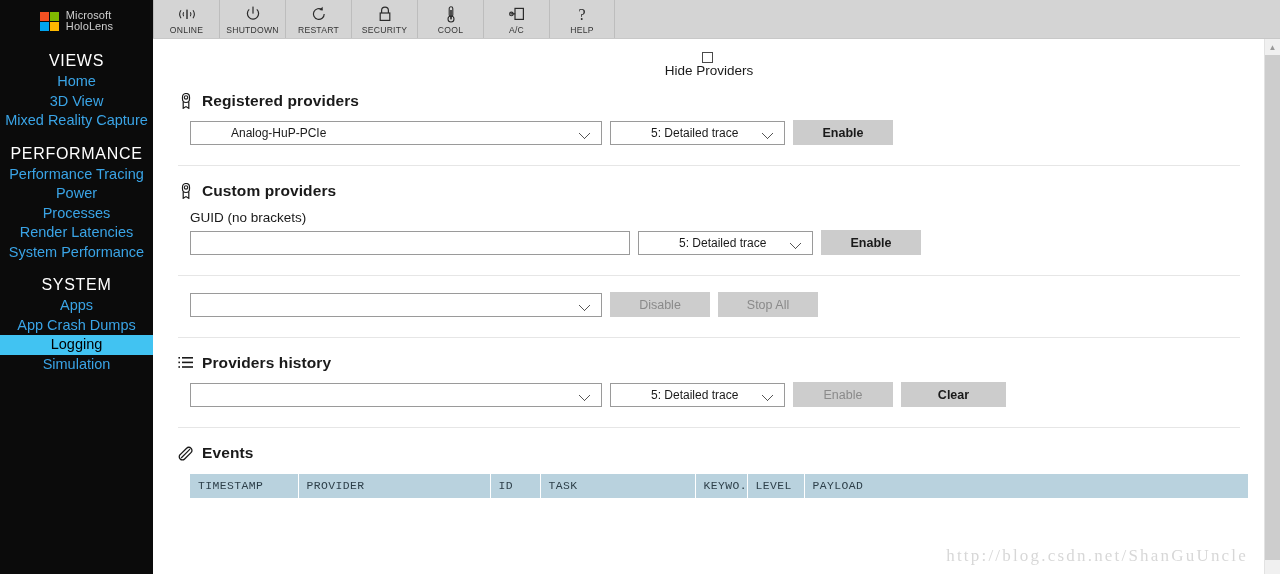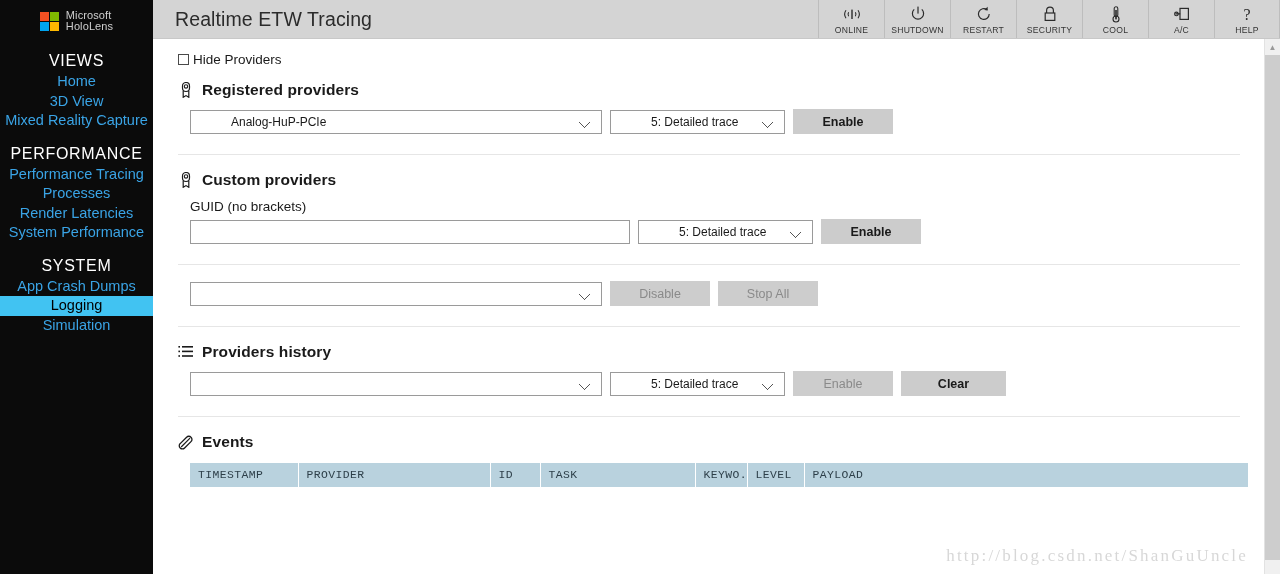--- a/index.html
+++ b/index.html
@@ -133,20 +133,21 @@
     height: 535px;
     overflow: hidden;
     padding: 0 0 0 0;
   }
   .content-inner { padding: 13px 40px 0 25px; }
 
   .checkbox-row {
     display: flex;
     align-items: center;
     margin-bottom: 14px;
+    flex-direction: column;
   }
   .cbx {
     width: 11px; height: 11px;
     border: 1px solid #4a4a4a;
     background: #fff;
     margin-right: 4px;
     cursor: pointer;
     display: inline-block;
   }
   .cbx-label {
@@ -319,34 +320,35 @@
         <div>HoloLens</div>
       </div>
     </div>
     <div id="nav-groups">
         <div class="nav-group-title">VIEWS</div>
         <div class="nav-item">Home</div>
         <div class="nav-item">3D View</div>
         <div class="nav-item">Mixed Reality Capture</div>
         <div class="nav-group-title">PERFORMANCE</div>
         <div class="nav-item">Performance Tracing</div>
+        <div class="nav-item">Power</div>
         <div class="nav-item">Processes</div>
         <div class="nav-item">Render Latencies</div>
         <div class="nav-item">System Performance</div>
         <div class="nav-group-title">SYSTEM</div>
+        <div class="nav-item">Apps</div>
         <div class="nav-item">App Crash Dumps</div>
         <div class="nav-item selected">Logging</div>
         <div class="nav-item">Simulation</div>
       </div>
   </nav>
 
   <section class="main">
 
     <header class="topbar">
-      <div class="topbar-title">Realtime ETW Tracing</div>
       <div class="tool-btns" id="tool-btns">
           <div class="tool-btn">
             <div class="tool-ico">
               <svg width="18" height="15" viewBox="0 0 18 15">
                 <path d="M3 3.2 A7 7 0 0 0 3 11.2" fill="none" stroke="#2b2b2b" stroke-width="1.1"></path>
                 <path d="M5.6 5.2 A4 4 0 0 0 5.6 9.2" fill="none" stroke="#2b2b2b" stroke-width="1.1"></path>
                 <path d="M15 3.2 A7 7 0 0 1 15 11.2" fill="none" stroke="#2b2b2b" stroke-width="1.1"></path>
                 <path d="M12.4 5.2 A4 4 0 0 1 12.4 9.2" fill="none" stroke="#2b2b2b" stroke-width="1.1"></path>
                 <rect x="8.3" y="2.6" width="1.4" height="9.4" fill="#2b2b2b"></rect>
               </svg>

